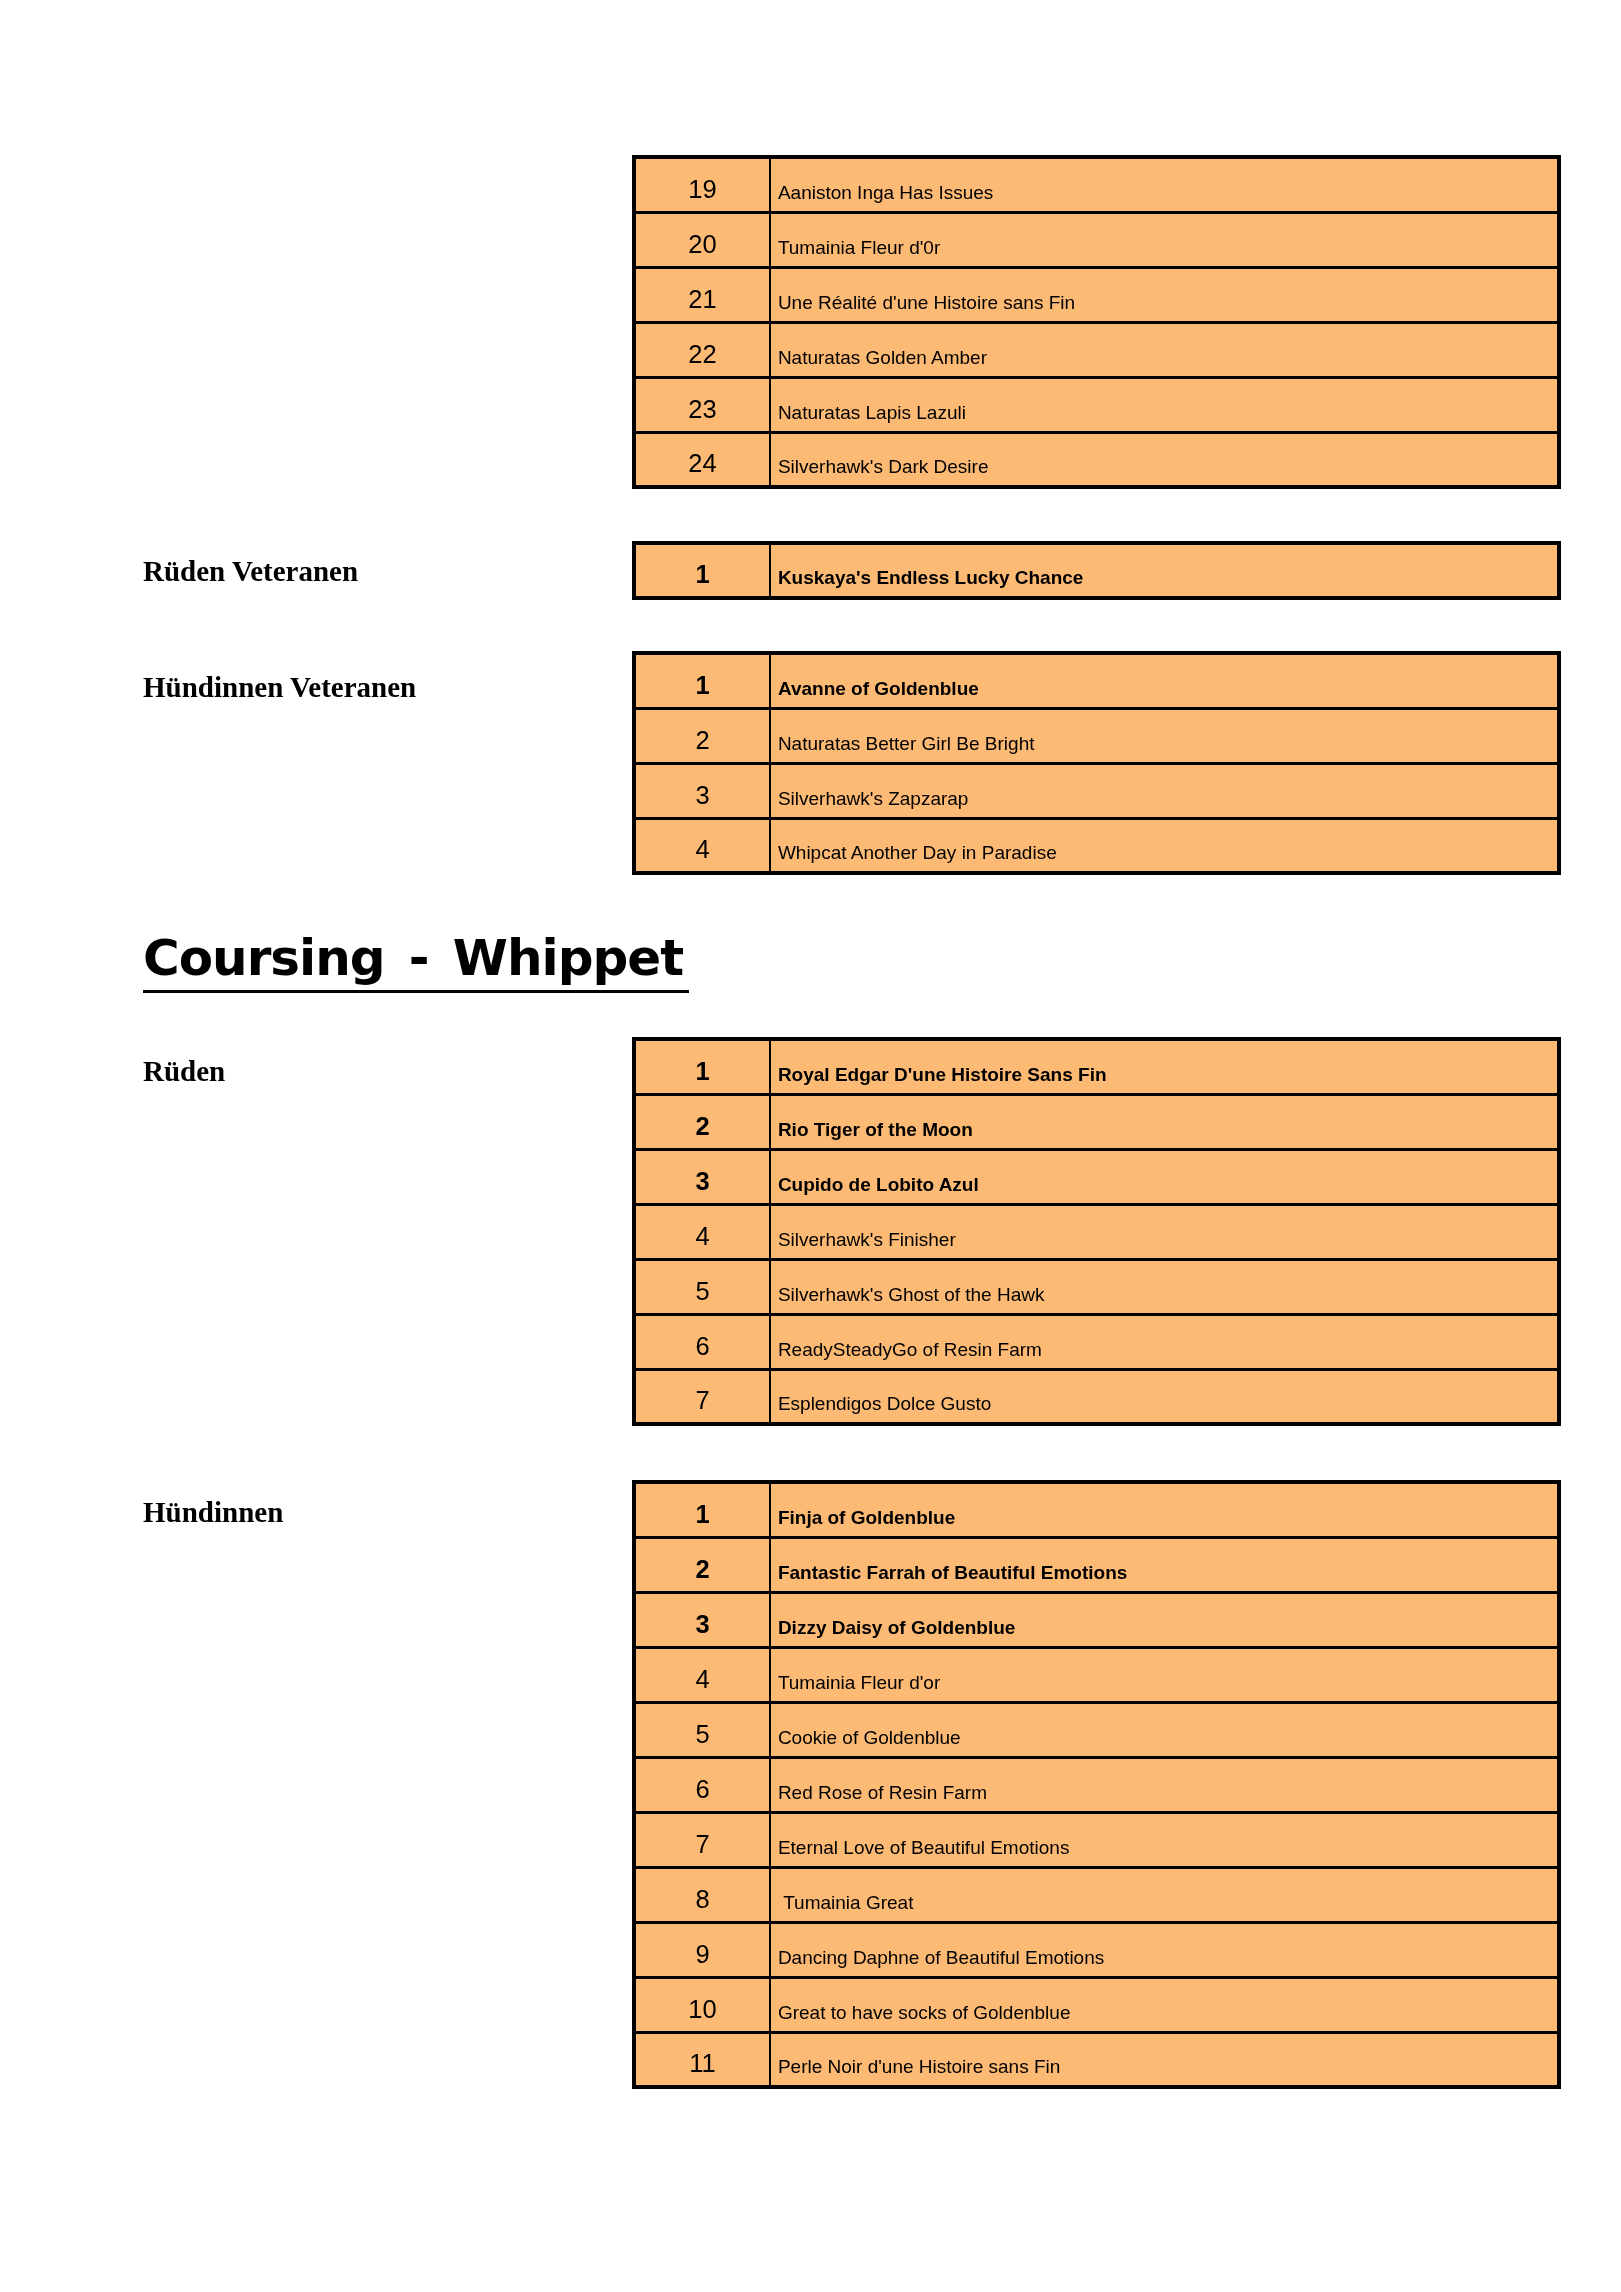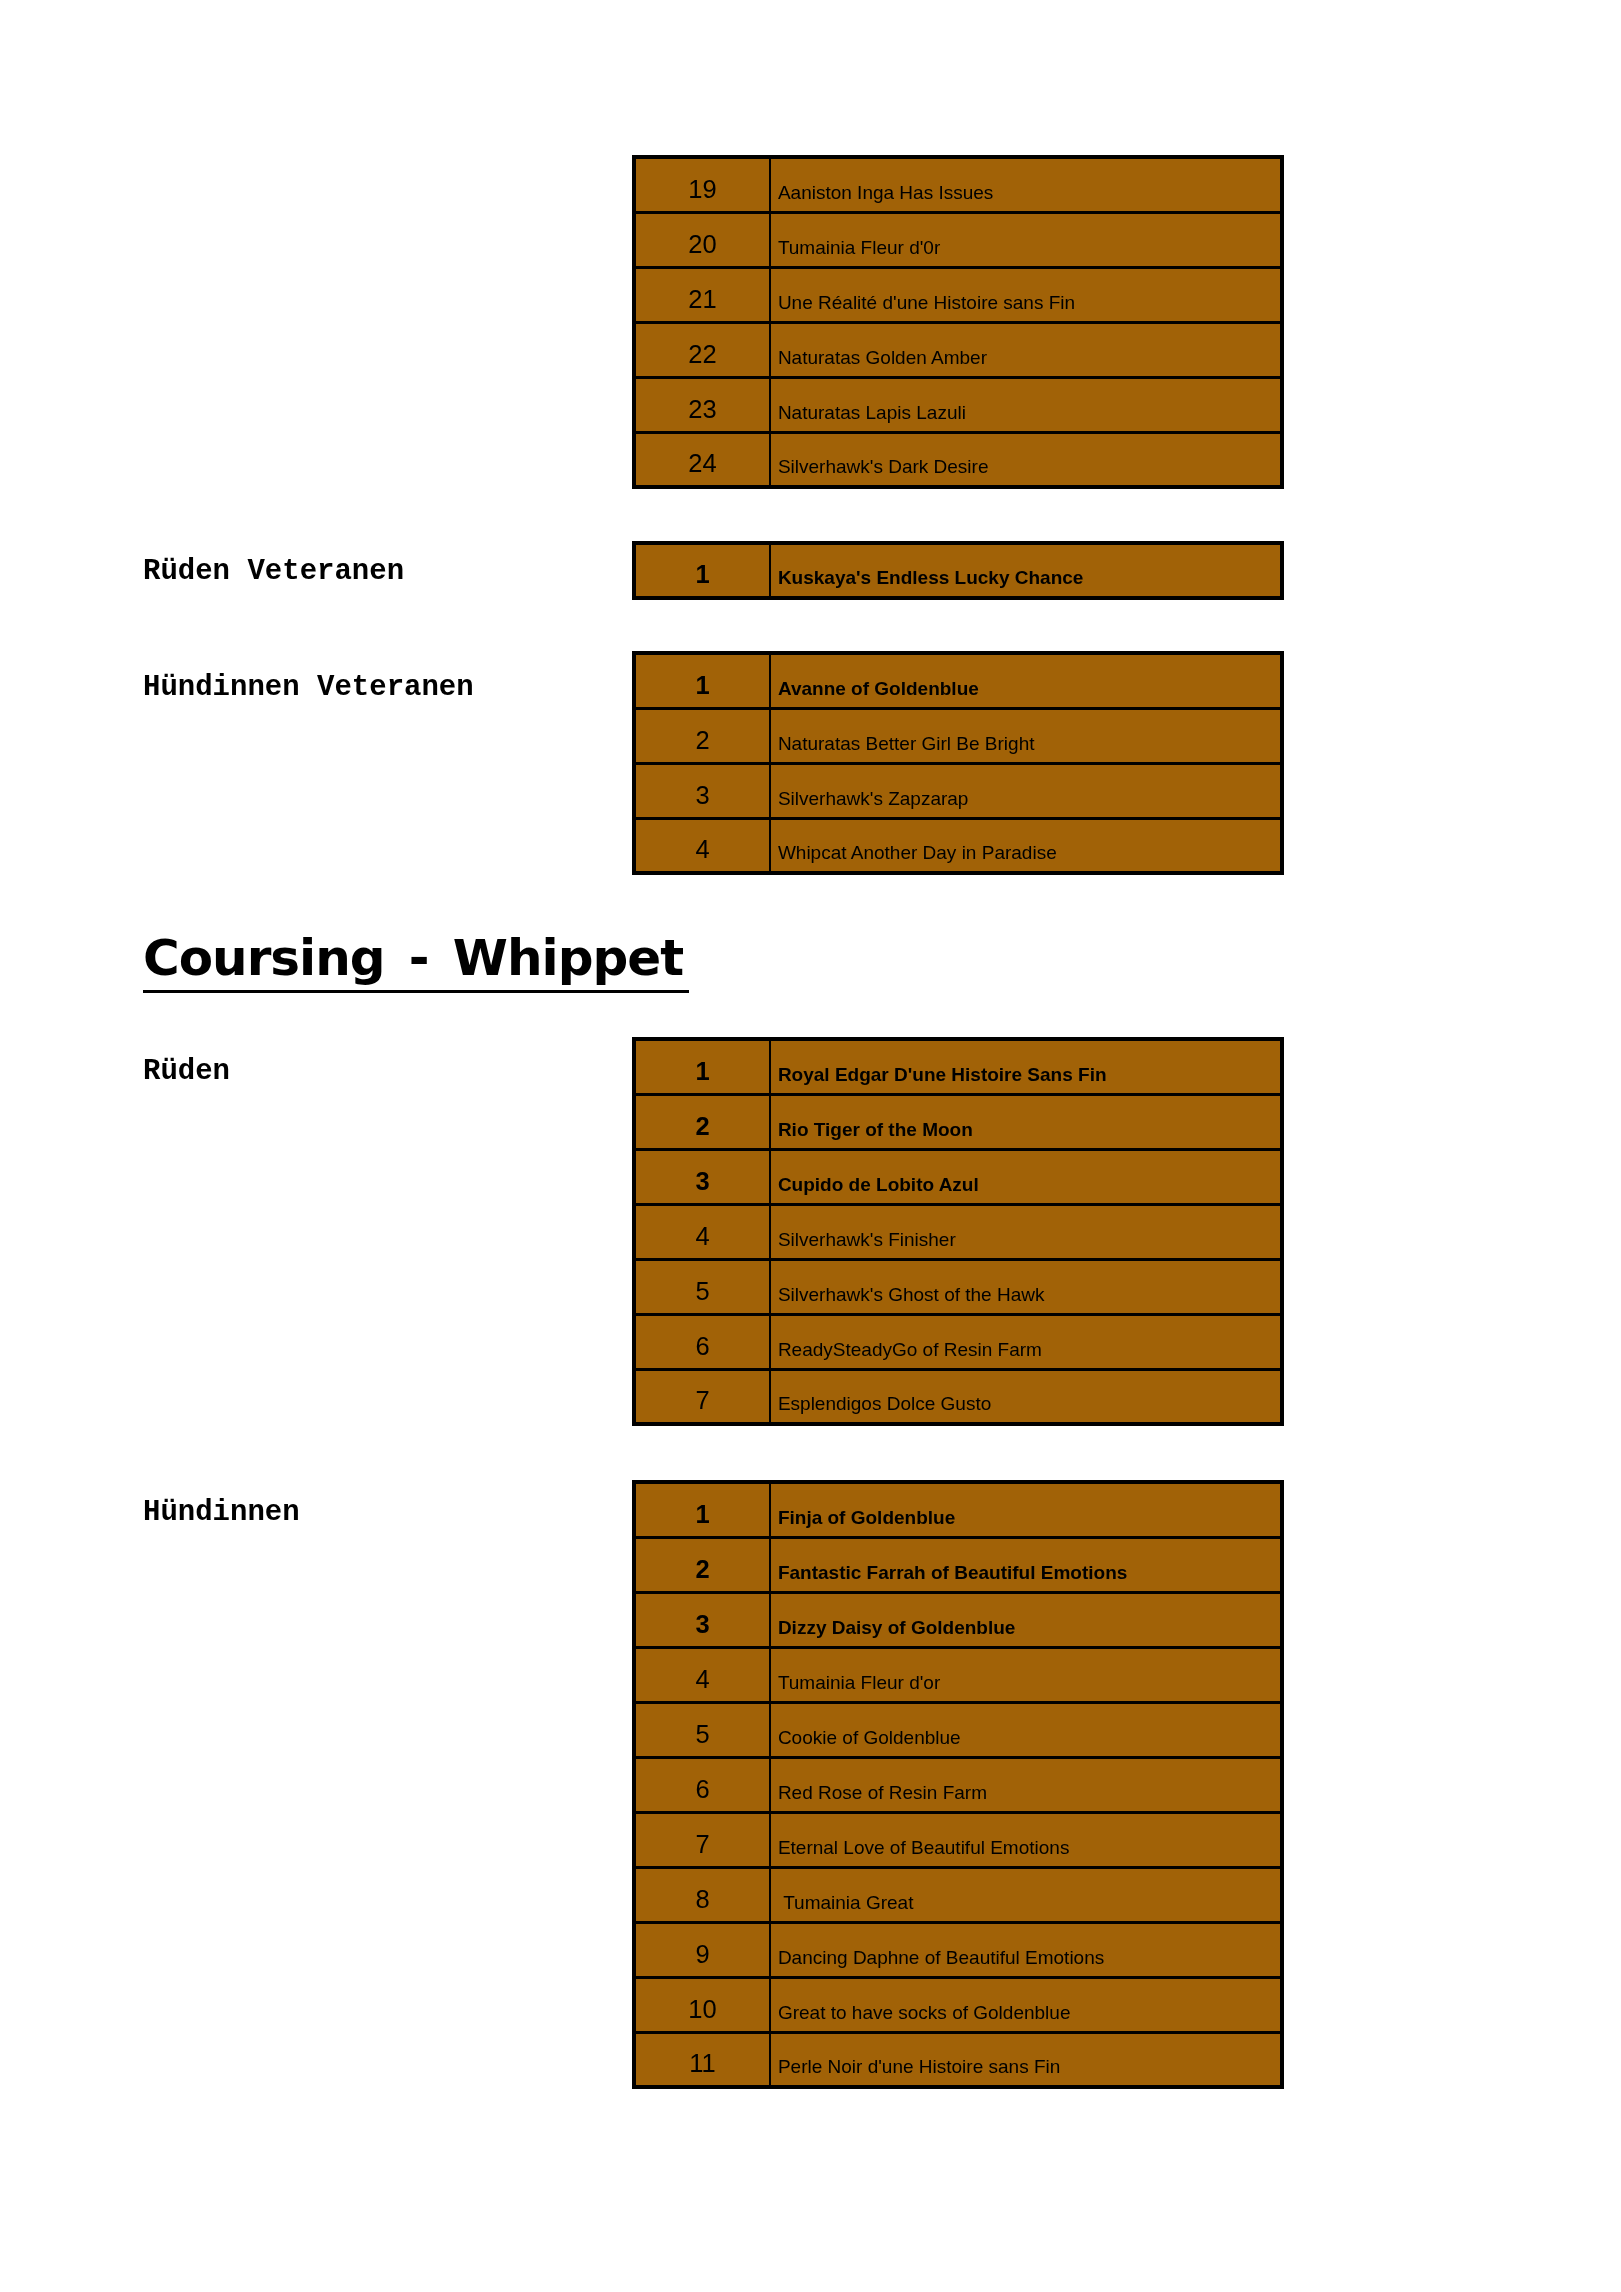--- a/index.html
+++ b/index.html
@@ -10,21 +10,21 @@
     height: 2293px;
     background: #ffffff;
     font-family: "Liberation Sans", sans-serif;
     color: #000000;
     overflow: hidden;
   }
   
   .slabel {
     position: absolute;
     left: 143px;
-    font-family: Liberation Mono, monospace;
+    font-family: Liberation Serif, serif;
     font-weight: 700;
     font-size: 29px;
     line-height: 1.1;
     letter-spacing: 0px;
     white-space: nowrap;
   }
   
   .main-heading {
     position: absolute;
     left: 143px;
@@ -39,23 +39,23 @@
     letter-spacing: -1px;
     word-spacing: 7.8px;
     padding: 0 5.9px 3.9px 0;
     border-bottom: 3.9px solid #000;
     white-space: nowrap;
   }
   
   .dogtable {
     position: absolute;
     left: 632px;
-    width: 652px;
+    width: 929px;
     border: 4.9px solid #000;
-    background: #a16207;
+    background: #fdba74;
   }
   .trow {
     display: flex;
     height: 55px;            
     border-bottom: 3.9px solid #000;
   }
   .trow:last-child { height: 51px; border-bottom: none; }
   .cell-num {
     width: 135px;
     border-right: 2px solid #000;

